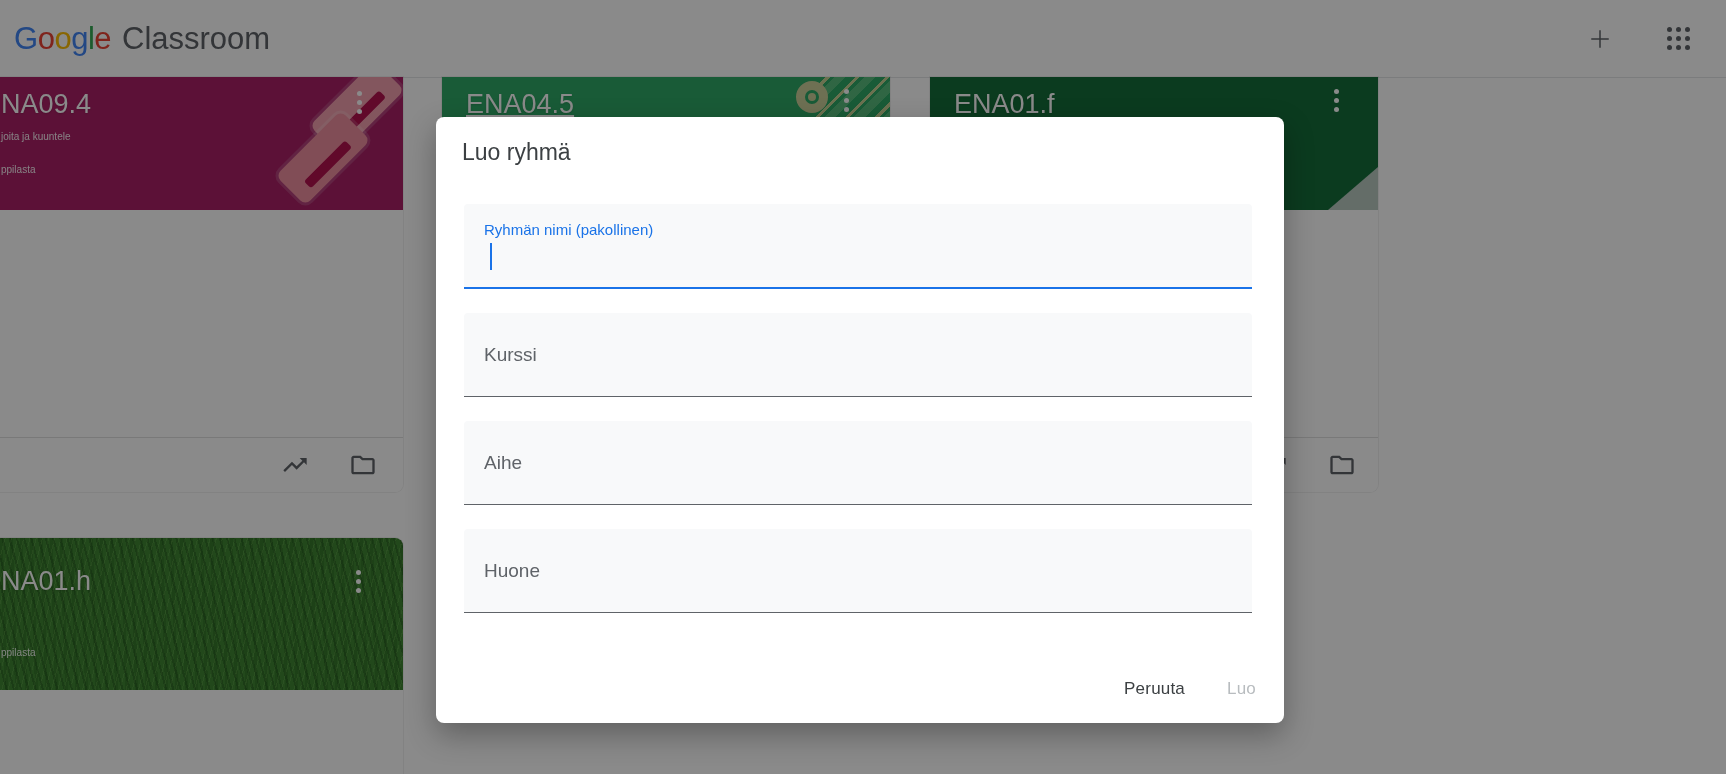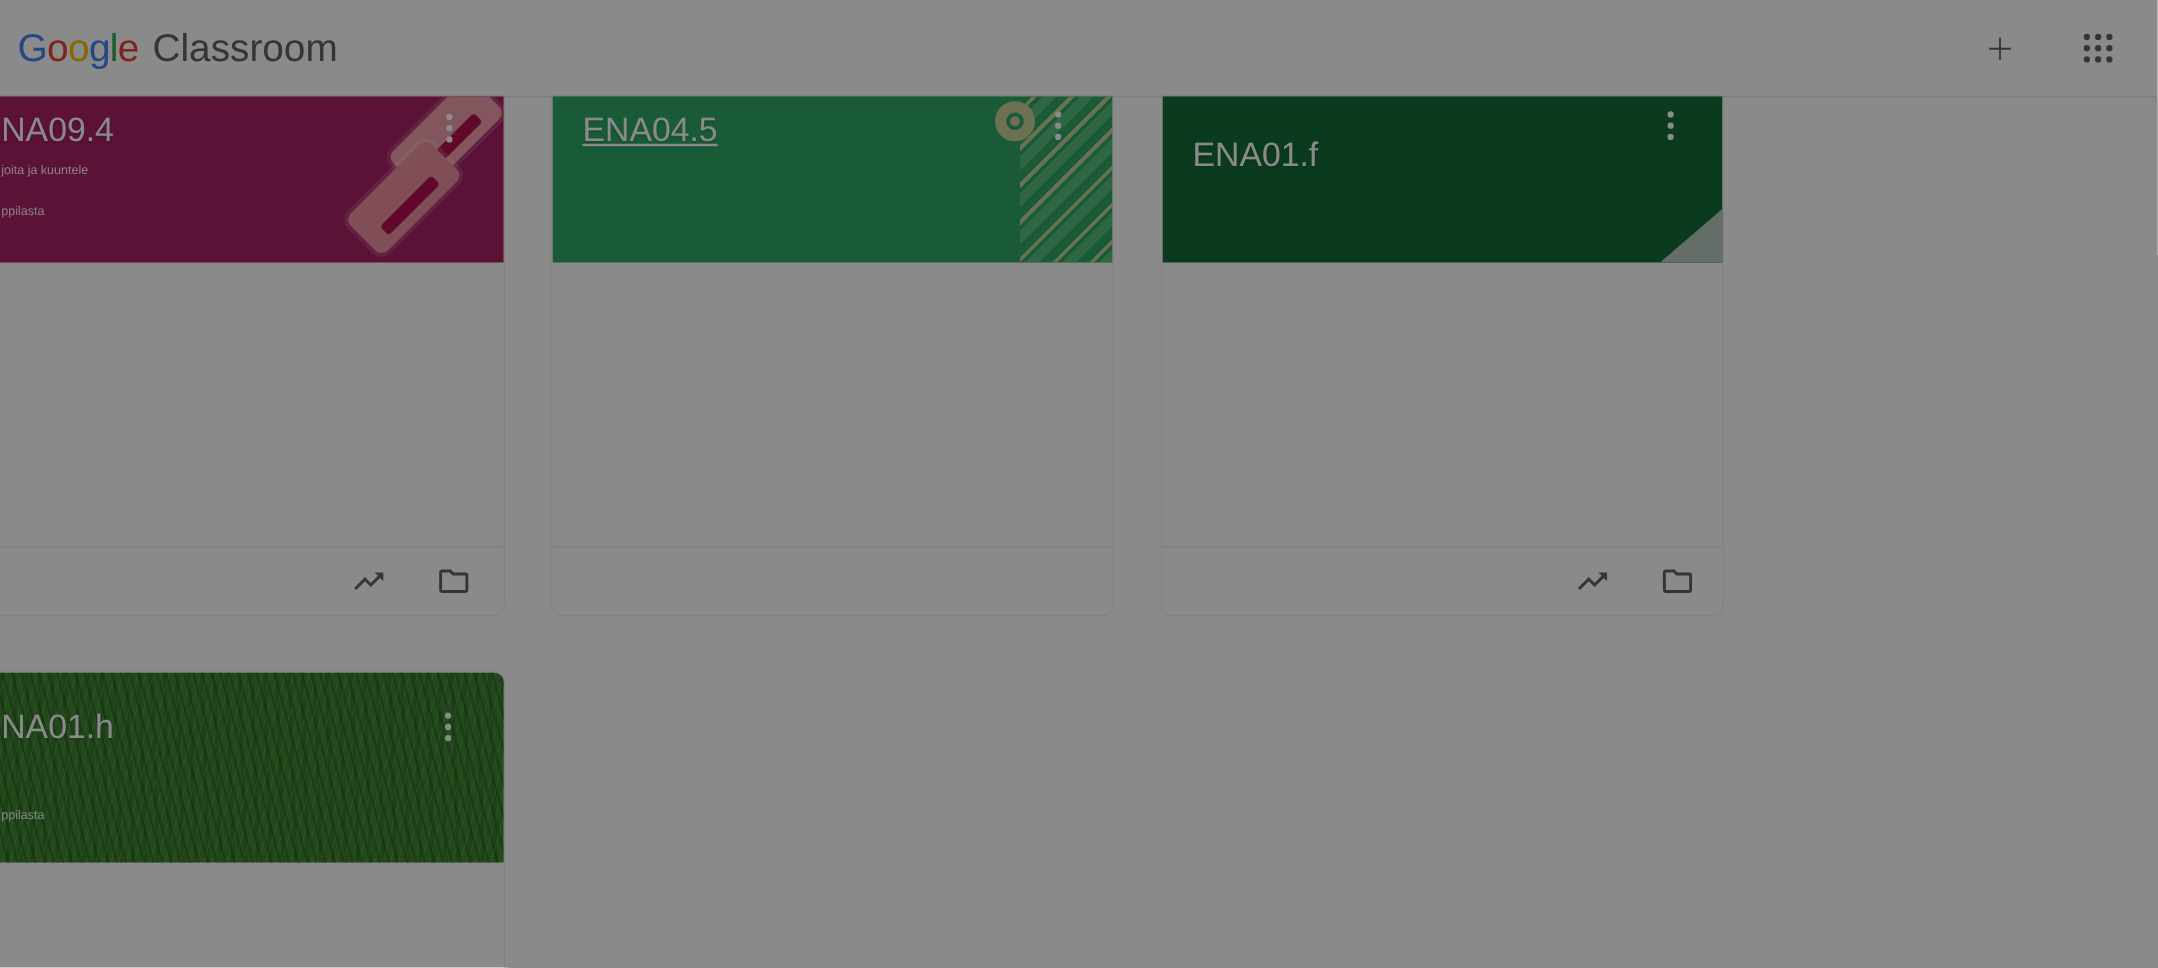--- a/index.html
+++ b/index.html
@@ -46,21 +46,21 @@
   .c4 .c-header{height:152px;}
   .c-title{
     position:absolute;color:#fff;font-size:27px;font-weight:400;white-space:nowrap;
     text-shadow:0 1px 2px rgba(0,0,0,.15);
   }
   .c-sub,.c-students{position:absolute;color:rgba(255,255,255,.92);font-size:10px;white-space:nowrap;}
   .c1 .c-title{left:46px;top:12px;}
   .c1 .c-sub{left:46px;top:54px;}
   .c1 .c-students{left:46px;top:87px;}
   .c2 .c-title{left:24px;top:12px;text-decoration:underline;}
-  .c3 .c-title{left:24px;top:12px;margin-top:20px;}
+  .c3 .c-title{left:24px;top:12px;}
   .c4 .c-title{left:46px;top:28px;}
   .c4 .c-students{left:46px;top:109px;}
   .kebab{
     position:absolute;background:none;border:none;cursor:pointer;padding:4px;
     display:flex;flex-direction:column;gap:4px;align-items:center;
   }
   .kebab i{width:5px;height:5px;border-radius:50%;background:#fff;display:block;}
   .c1 .kebab{left:398px;top:10px;}
   .c2 .kebab{left:398px;top:8px;}
   .c3 .kebab{left:400px;top:8px;}
@@ -234,14 +234,39 @@
       <button class="kebab">
         <i></i>
           <i></i>
           <i></i>
       </button>
     </div>
   </div>
 
   <div class="scrim"></div>
 
+  <div class="dialog" role="dialog">
+    <h1 class="d-title">Luo ryhmä</h1>
+
+    <div class="field f1" style="border-bottom-color: rgb(26, 115, 232);">
+      <div class="f-label" style="color: rgb(26, 115, 232);">Ryhmän nimi (pakollinen)</div>
+      <div class="caret" style="background-color: rgb(26, 115, 232);"></div>
+    </div>
+
+    <div class="field f2">
+      <div class="f-label">Kurssi</div>
+    </div>
+
+    <div class="field f3">
+      <div class="f-label">Aihe</div>
+    </div>
+
+    <div class="field f4">
+      <div class="f-label">Huone</div>
+    </div>
+
+    <div class="d-actions">
+      <button class="text-btn">Peruuta</button>
+      <button class="text-btn disabled" aria-disabled="true" style="color: rgb(184, 188, 191);">Luo</button>
+    </div>
+  </div>
 
 </div>
 
 </body></html>

